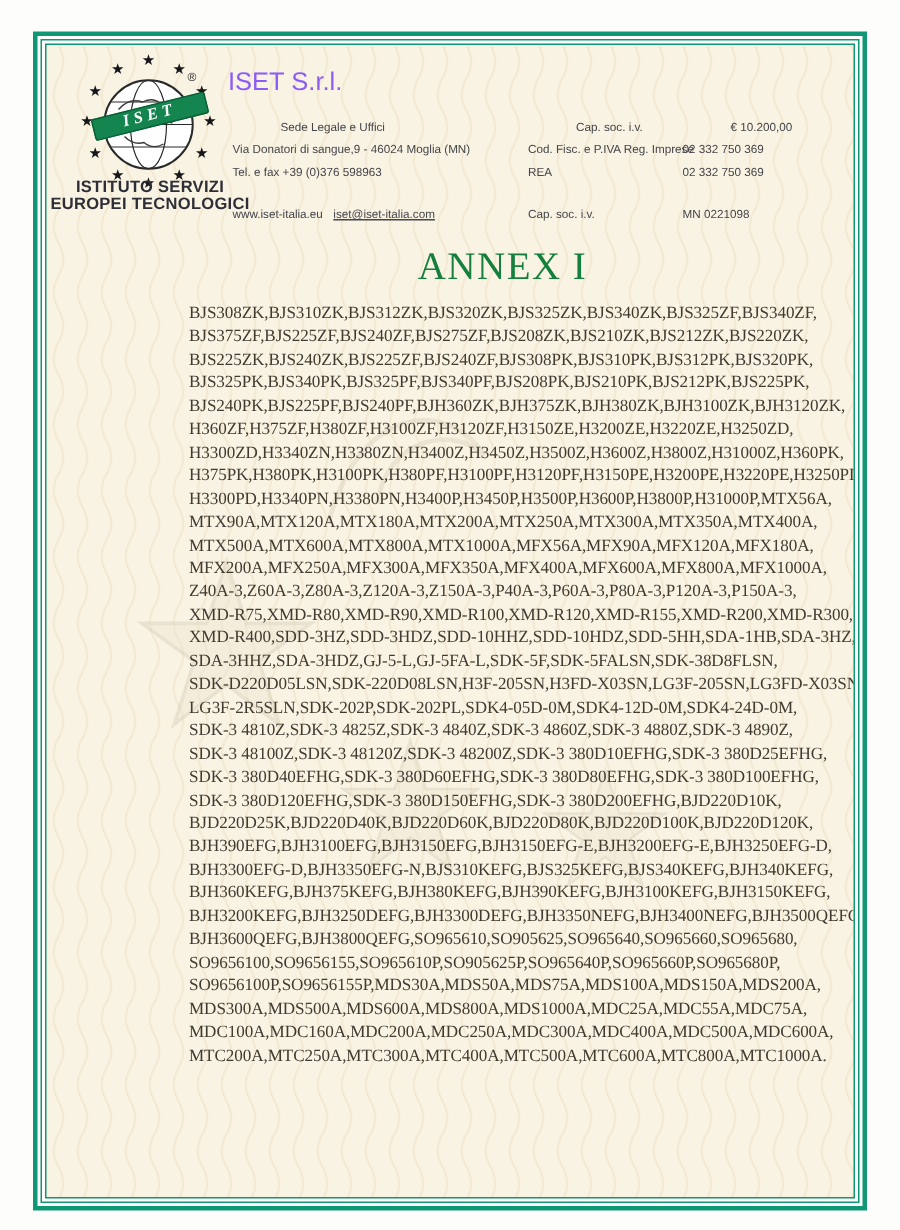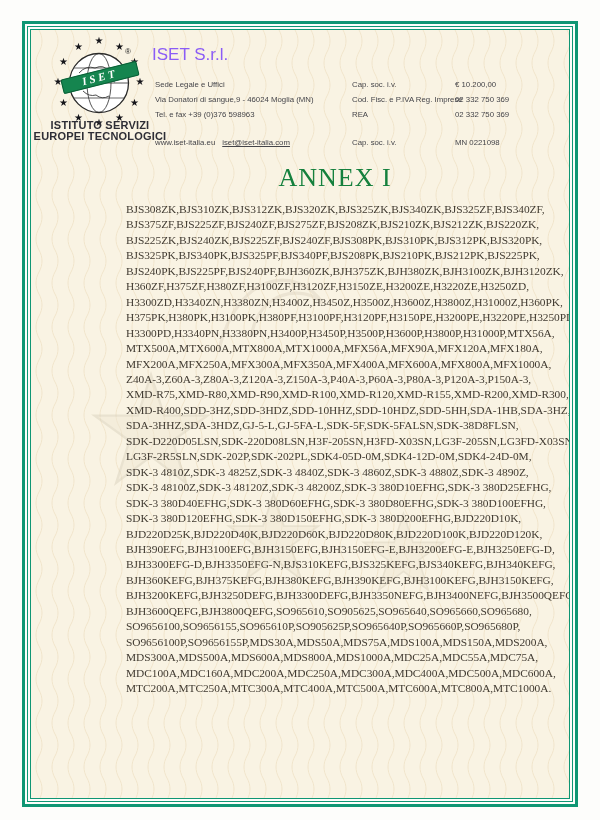--- a/index.html
+++ b/index.html
@@ -27,21 +27,21 @@
   .logo-caption { position:absolute; left:0; top:90px; width:138px; text-align:center;
                   font-weight:bold; font-size:11px; line-height:10.5px; color:#2e2e36; letter-spacing:.2px; }
 
   
   .company { position:absolute; left:121px; top:15px; font-size:17px; color:#8b5cf6; }
   .addr-row { position:absolute; left:124px; font-size:7.8px; color:#45454a; white-space:nowrap; }
   .email { text-decoration:underline; margin-left:7px; color:#45454a; }
   .reg-row { position:absolute; left:321px; font-size:7.8px; color:#45454a; white-space:nowrap; }
   .reg-label { display:inline-block; width:103px; }
   .reg-value { display:inline-block; }
-  .r1 { top:50px; } .r2 { top:65px; } .r3 { top:80px; } .r4 { top:79px;margin-top:29px; }
+  .r1 { top:50px;margin-left:32px; } .r2 { top:65px; } .r3 { top:80px; } .r4 { top:79px;margin-top:29px; }
 
   
   .annex-title { position:absolute; left:95px; top:133px; width:418px; text-align:center;
                  font-family:"Liberation Serif", serif; font-size:26px; color:#15803d; letter-spacing:1px; }
   .annex-lines { position:absolute; left:95px; top:172px; width:420px;
                  font-family:"Liberation Serif", serif; font-size:11.4px; line-height:15.45px;
                  color:#403a31; letter-spacing:-0.05px; }
   .ln { white-space:nowrap; }
 </style>
 </head>
@@ -126,20 +126,21 @@
         <div class="annex-lines">
           <div class="ln">BJS308ZK,BJS310ZK,BJS312ZK,BJS320ZK,BJS325ZK,BJS340ZK,BJS325ZF,BJS340ZF,</div>
           <div class="ln">BJS375ZF,BJS225ZF,BJS240ZF,BJS275ZF,BJS208ZK,BJS210ZK,BJS212ZK,BJS220ZK,</div>
           <div class="ln">BJS225ZK,BJS240ZK,BJS225ZF,BJS240ZF,BJS308PK,BJS310PK,BJS312PK,BJS320PK,</div>
           <div class="ln">BJS325PK,BJS340PK,BJS325PF,BJS340PF,BJS208PK,BJS210PK,BJS212PK,BJS225PK,</div>
           <div class="ln">BJS240PK,BJS225PF,BJS240PF,BJH360ZK,BJH375ZK,BJH380ZK,BJH3100ZK,BJH3120ZK,</div>
           <div class="ln">H360ZF,H375ZF,H380ZF,H3100ZF,H3120ZF,H3150ZE,H3200ZE,H3220ZE,H3250ZD,</div>
           <div class="ln">H3300ZD,H3340ZN,H3380ZN,H3400Z,H3450Z,H3500Z,H3600Z,H3800Z,H31000Z,H360PK,</div>
           <div class="ln">H375PK,H380PK,H3100PK,H380PF,H3100PF,H3120PF,H3150PE,H3200PE,H3220PE,H3250PD,</div>
           <div class="ln">H3300PD,H3340PN,H3380PN,H3400P,H3450P,H3500P,H3600P,H3800P,H31000P,MTX56A,</div>
+          <div class="ln">MTX90A,MTX120A,MTX180A,MTX200A,MTX250A,MTX300A,MTX350A,MTX400A,</div>
           <div class="ln">MTX500A,MTX600A,MTX800A,MTX1000A,MFX56A,MFX90A,MFX120A,MFX180A,</div>
           <div class="ln">MFX200A,MFX250A,MFX300A,MFX350A,MFX400A,MFX600A,MFX800A,MFX1000A,</div>
           <div class="ln">Z40A-3,Z60A-3,Z80A-3,Z120A-3,Z150A-3,P40A-3,P60A-3,P80A-3,P120A-3,P150A-3,</div>
           <div class="ln">XMD-R75,XMD-R80,XMD-R90,XMD-R100,XMD-R120,XMD-R155,XMD-R200,XMD-R300,</div>
           <div class="ln">XMD-R400,SDD-3HZ,SDD-3HDZ,SDD-10HHZ,SDD-10HDZ,SDD-5HH,SDA-1HB,SDA-3HZ,</div>
           <div class="ln">SDA-3HHZ,SDA-3HDZ,GJ-5-L,GJ-5FA-L,SDK-5F,SDK-5FALSN,SDK-38D8FLSN,</div>
           <div class="ln">SDK-D220D05LSN,SDK-220D08LSN,H3F-205SN,H3FD-X03SN,LG3F-205SN,LG3FD-X03SN,</div>
           <div class="ln">LG3F-2R5SLN,SDK-202P,SDK-202PL,SDK4-05D-0M,SDK4-12D-0M,SDK4-24D-0M,</div>
           <div class="ln">SDK-3 4810Z,SDK-3 4825Z,SDK-3 4840Z,SDK-3 4860Z,SDK-3 4880Z,SDK-3 4890Z,</div>
           <div class="ln">SDK-3 48100Z,SDK-3 48120Z,SDK-3 48200Z,SDK-3 380D10EFHG,SDK-3 380D25EFHG,</div>

